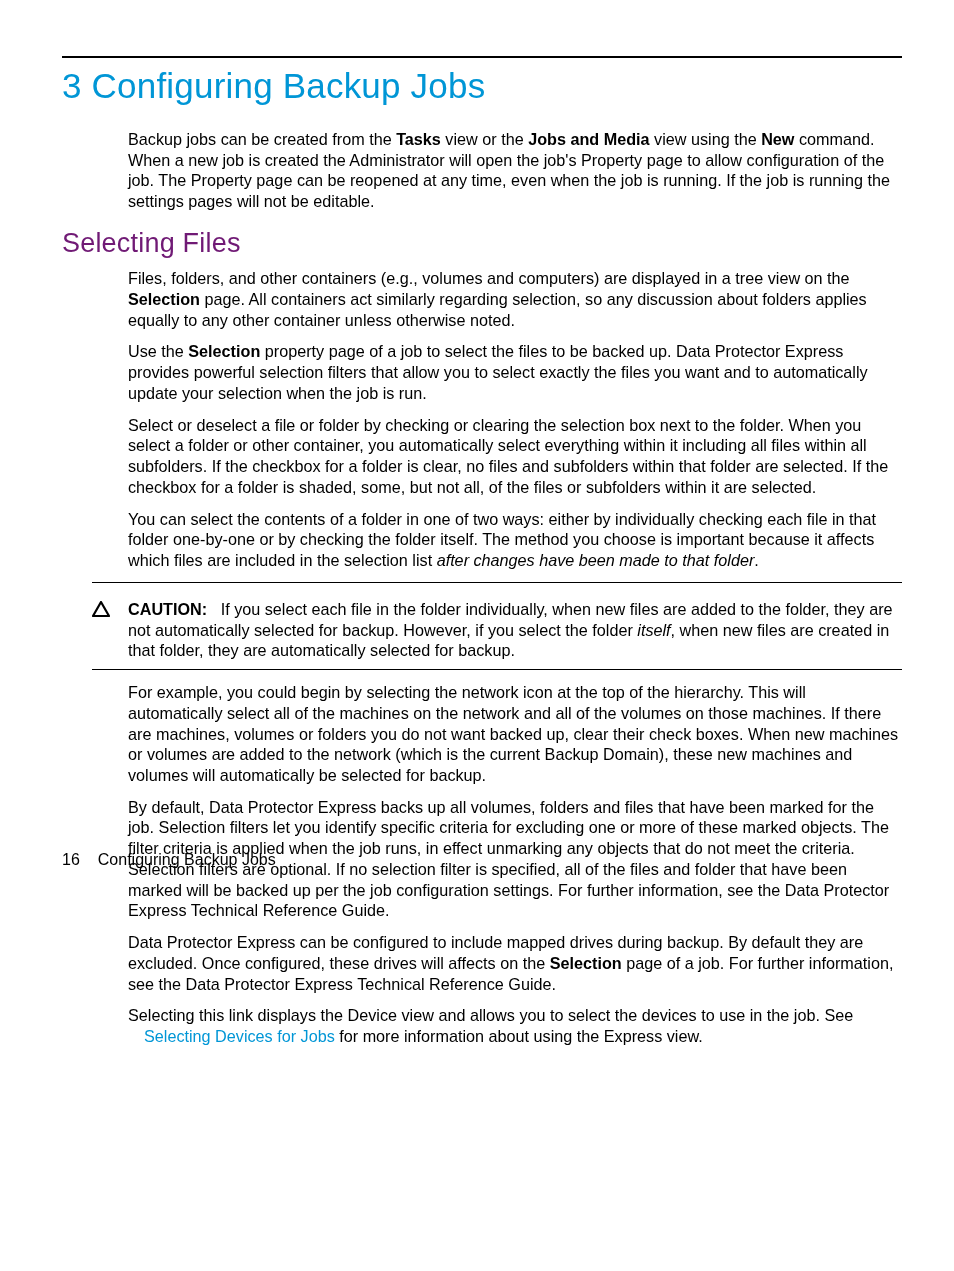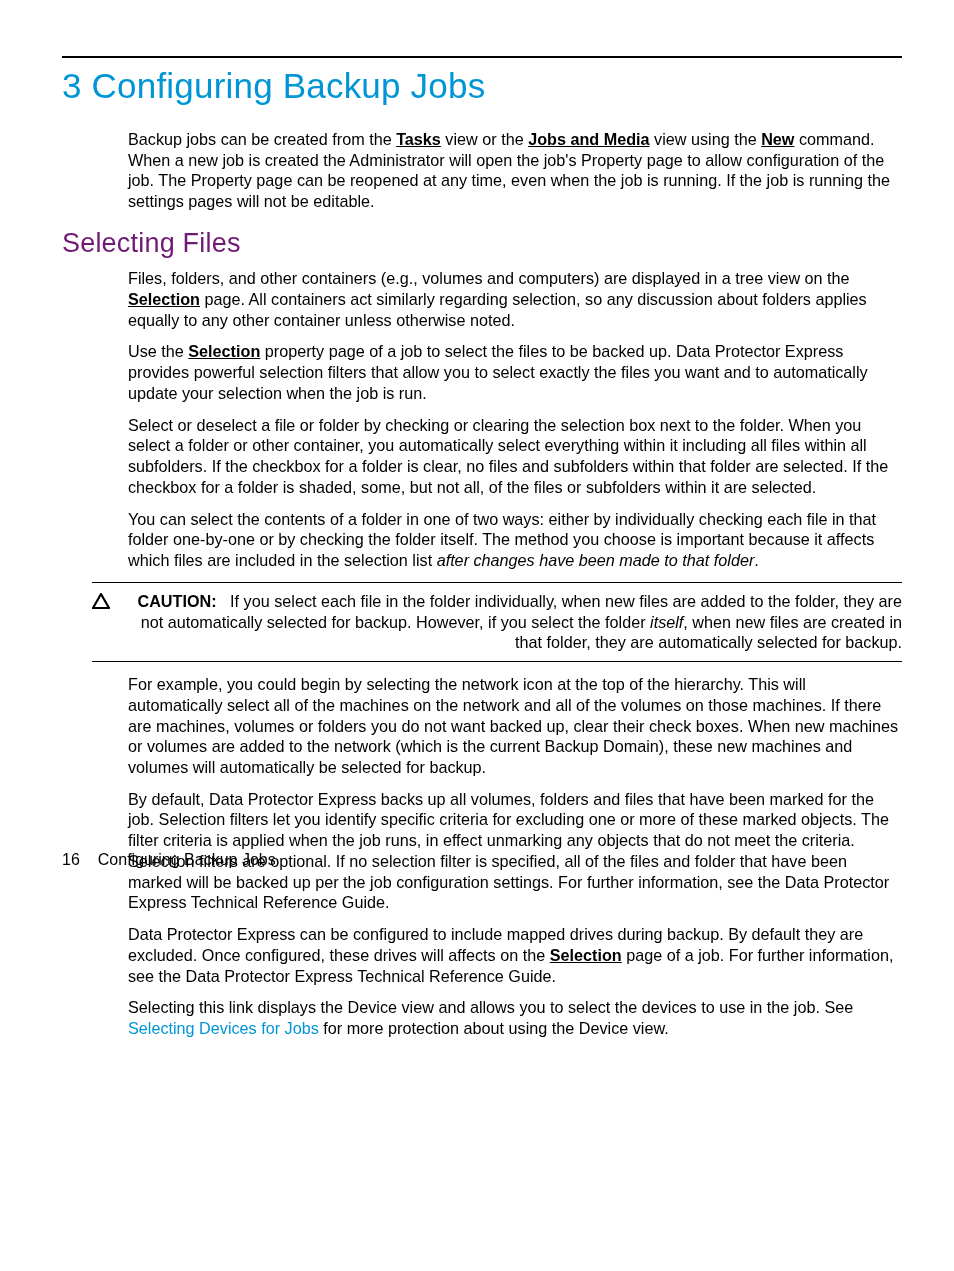--- a/index.html
+++ b/index.html
@@ -39,30 +39,29 @@
     margin: 14px 0 8px 0;
     letter-spacing: 0.2px;
   }
   .body-indent {
     margin-left: 66px;
     margin-right: 0;
   }
   p {
     margin: 0 0 11px 0;
   }
-  b { font-weight: bold; text-decoration: underline; }
+  b { font-weight: bold; }
   i { }
   .caution-block {
     margin-left: 30px;
     border-top: 1px solid #000;
     border-bottom: 1px solid #000;
-    padding: 8px 0 8px 0;
+    padding: 16px 0 8px 0;
     margin-top: 4px;
     margin-bottom: 12px;
-    text-align: right;
   }
   .caution-inner {
     display: flex;
     align-items: flex-start;
   }
   .caution-icon {
     width: 36px;
     flex: 0 0 36px;
     font-size: 18px;
     line-height: 1;
@@ -72,20 +71,21 @@
   .caution-icon svg { display:block; }
   .caution-text {
     flex: 1;
   }
   .caution-label {
     font-weight: bold;
   }
   a.xref {
     color: #0096d6;
     text-decoration: none;
+    margin-left: 16px;
   }
   .footer {
     position: absolute;
     left: 62px;
     bottom: 42px;
     font-size: 16px;
   }
   .footer .pnum { margin-right: 18px; }
   .light { font-weight: 300; font-stretch: condensed; }
 </style>
@@ -139,21 +139,21 @@
     <p>For example, you could begin by selecting the network icon at the top of the hierarchy. This will automatically select all of the machines on the network and all of the volumes on those machines. If there are machines, volumes or folders you do not want backed up, clear their check boxes. When new machines or volumes are added to the network (which is the current Backup Domain), these new machines and volumes will automatically be selected for backup.</p>
     <p>By default, Data Protector Express backs up all volumes, folders and files that have been marked for the job. Selection filters let you identify specific criteria for excluding one or more of these marked objects. The filter criteria is applied when the job runs, in effect unmarking any objects that do not meet the criteria. Selection filters are optional. If no selection filter is specified, all of the files and folder that have been marked will be backed up per the job configuration settings. For further information, see the Data Protector Express Technical Reference Guide.</p>
     <p>
       <span>Data Protector Express can be configured to include mapped drives during backup. By default they are excluded. Once configured, these drives will affects on the </span><b>Selection</b><span> page of a job. For further information, see the Data Protector Express Technical Reference Guide.</span>
     </p>
   </div>
 
 
   <div class="body-indent">
     <p>
-      <span>Selecting this link displays the Device view and allows you to select the devices to use in the job. See </span><a class="xref" href="#">Selecting Devices for Jobs</a><span> for more protection about using the Device view.</span>
+      <span>Selecting this link displays the Device view and allows you to select the devices to use in the job. See </span><a class="xref" href="#">Selecting Devices for Jobs</a><span> for more information about using the Express view.</span>
     </p>
   </div>
 
   <div class="footer">
     <span class="pnum">16</span><span>Configuring Backup Jobs</span>
   </div>
 
 </div>
 
 </body></html>

